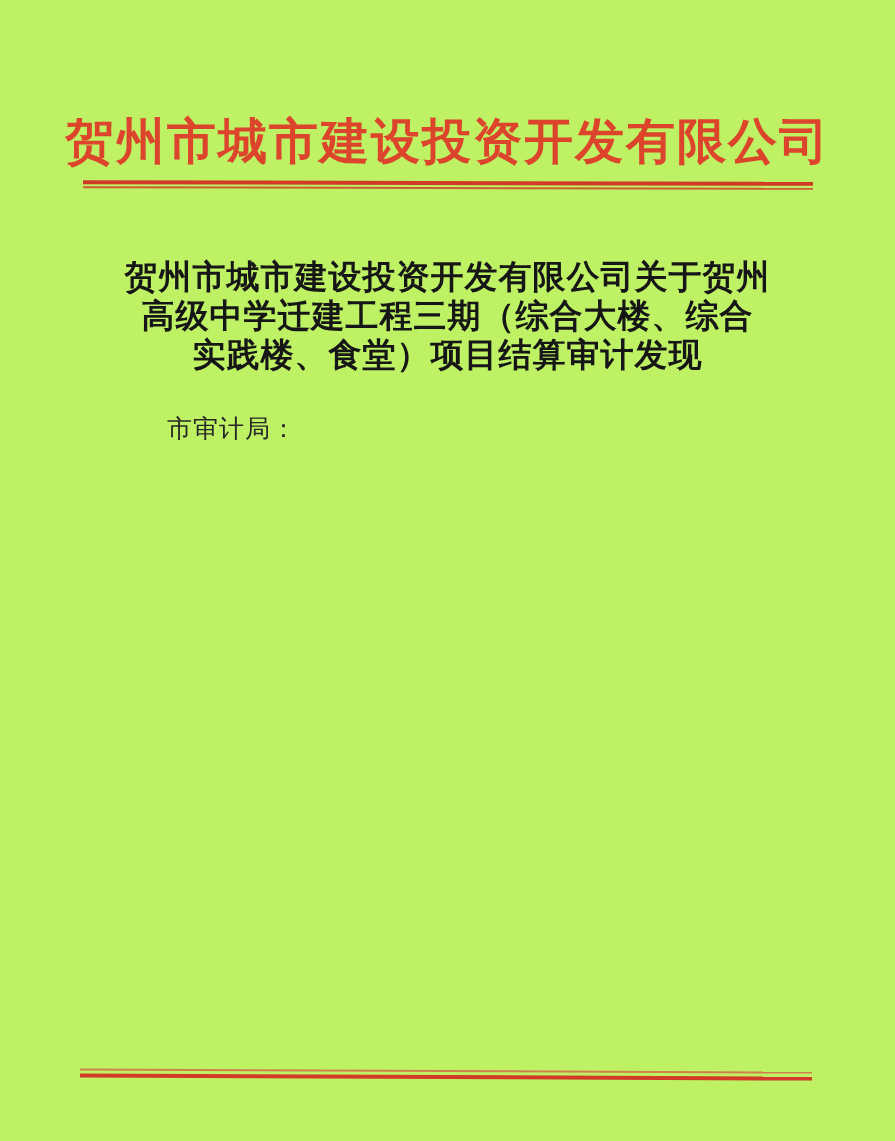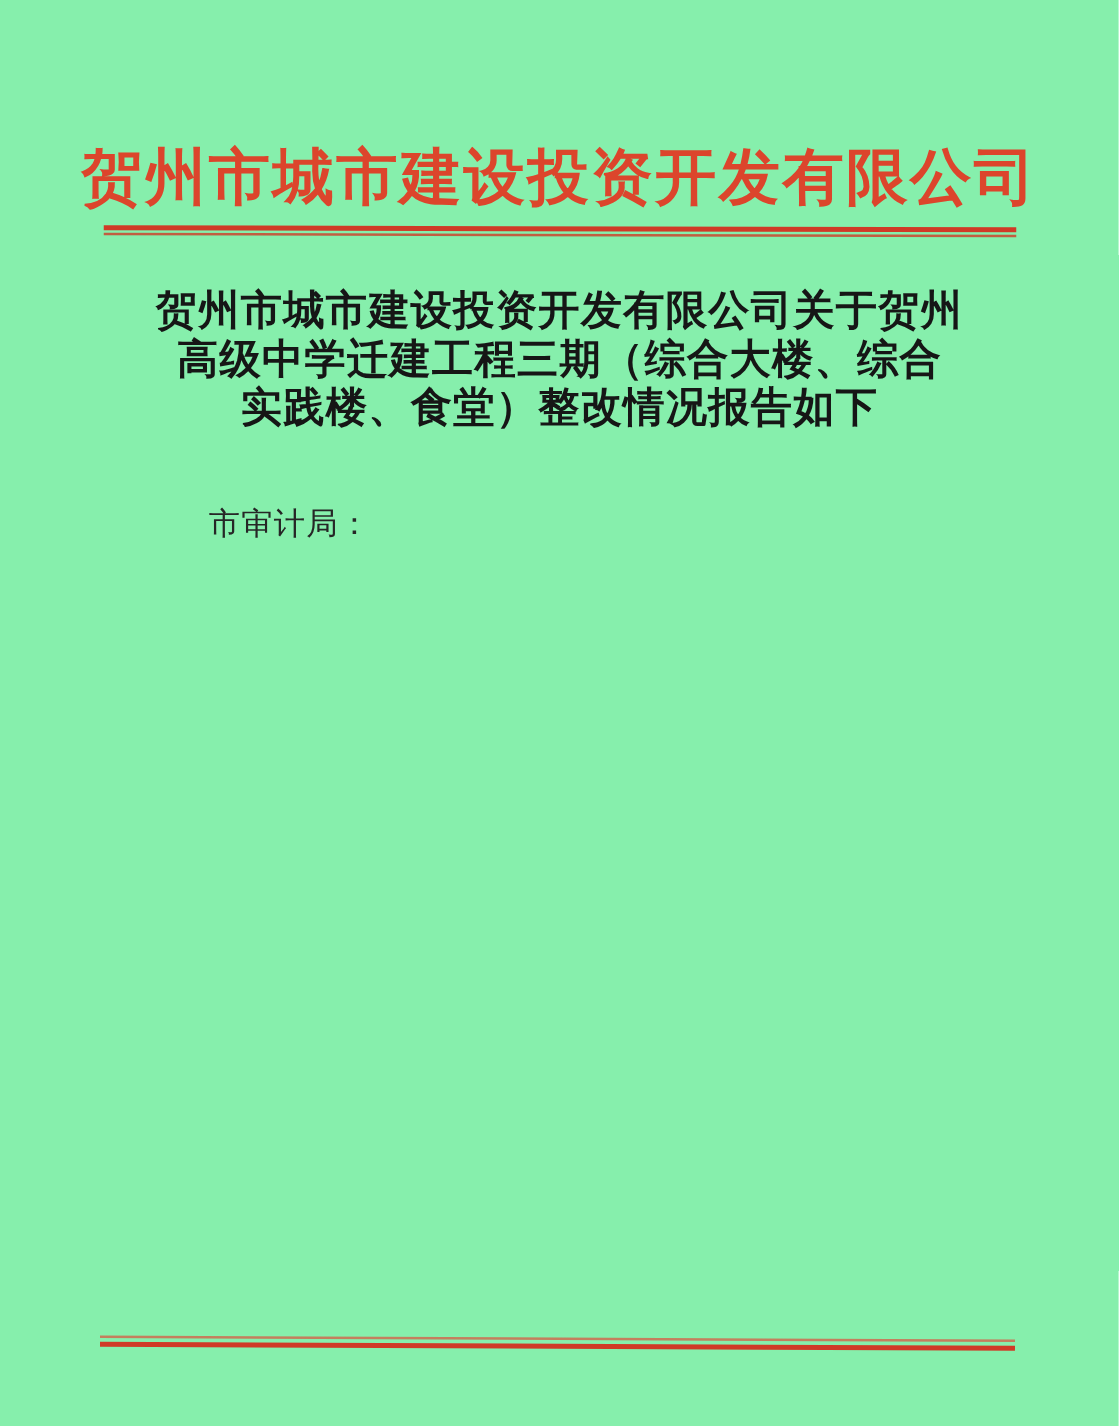--- a/index.html
+++ b/index.html
@@ -6,21 +6,21 @@
     margin: 0;
     padding: 0;
     background: #ffffff;
     font-family: "Liberation Serif", "DejaVu Serif", serif;
   }
   .page {
     position: relative;
     width: 895px;
     height: 1141px;
     margin: 0 auto;
-    background: #86efac;
+    background: #bef264;
     overflow: hidden;
   }
   
   .letterhead {
     margin-top: 112px;
     text-align: center;
     font-size: 49px;
     line-height: 60px;
     font-weight: bold;
     letter-spacing: 2px;
@@ -37,31 +37,31 @@
     background: #d03a26;
   }
   .head-rule .rule-thin {
     height: 2px;
     margin-top: 2px;
     background: #d03a26;
     opacity: 0.8;
   }
   
   .doc-title {
-    margin-top: 41px;
+    margin-top: 69px;
     text-align: center;
     font-weight: bold;
     font-size: 33px;
     line-height: 39px;
     letter-spacing: 1px;
     color: #161616;
   }
   
   .doc-body {
-    margin: 53px 110px 0 117px;
+    margin: 34px 110px 0 117px;
     font-size: 25px;
     line-height: 40px;
     letter-spacing: 1px;
     color: #262626;
     text-align: justify;
   }
   .doc-body p {
     margin: 0;
     text-indent: 2em;
   }
@@ -99,21 +99,21 @@
   <div class="letterhead">贺州市城市建设投资开发有限公司</div>
 
   <div class="head-rule">
     <div class="rule-thick"></div>
     <div class="rule-thin"></div>
   </div>
 
   <div class="doc-title">
     <div>贺州市城市建设投资开发有限公司关于贺州</div>
     <div>高级中学迁建工程三期（综合大楼、综合</div>
-    <div>实践楼、食堂）整改情况报告如下</div>
+    <div>实践楼、食堂）项目结算审计发现</div>
   </div>
 
   <div class="doc-body">
     <p class="salutation">市审计局：</p>
 
 
 
 
   </div>
 

